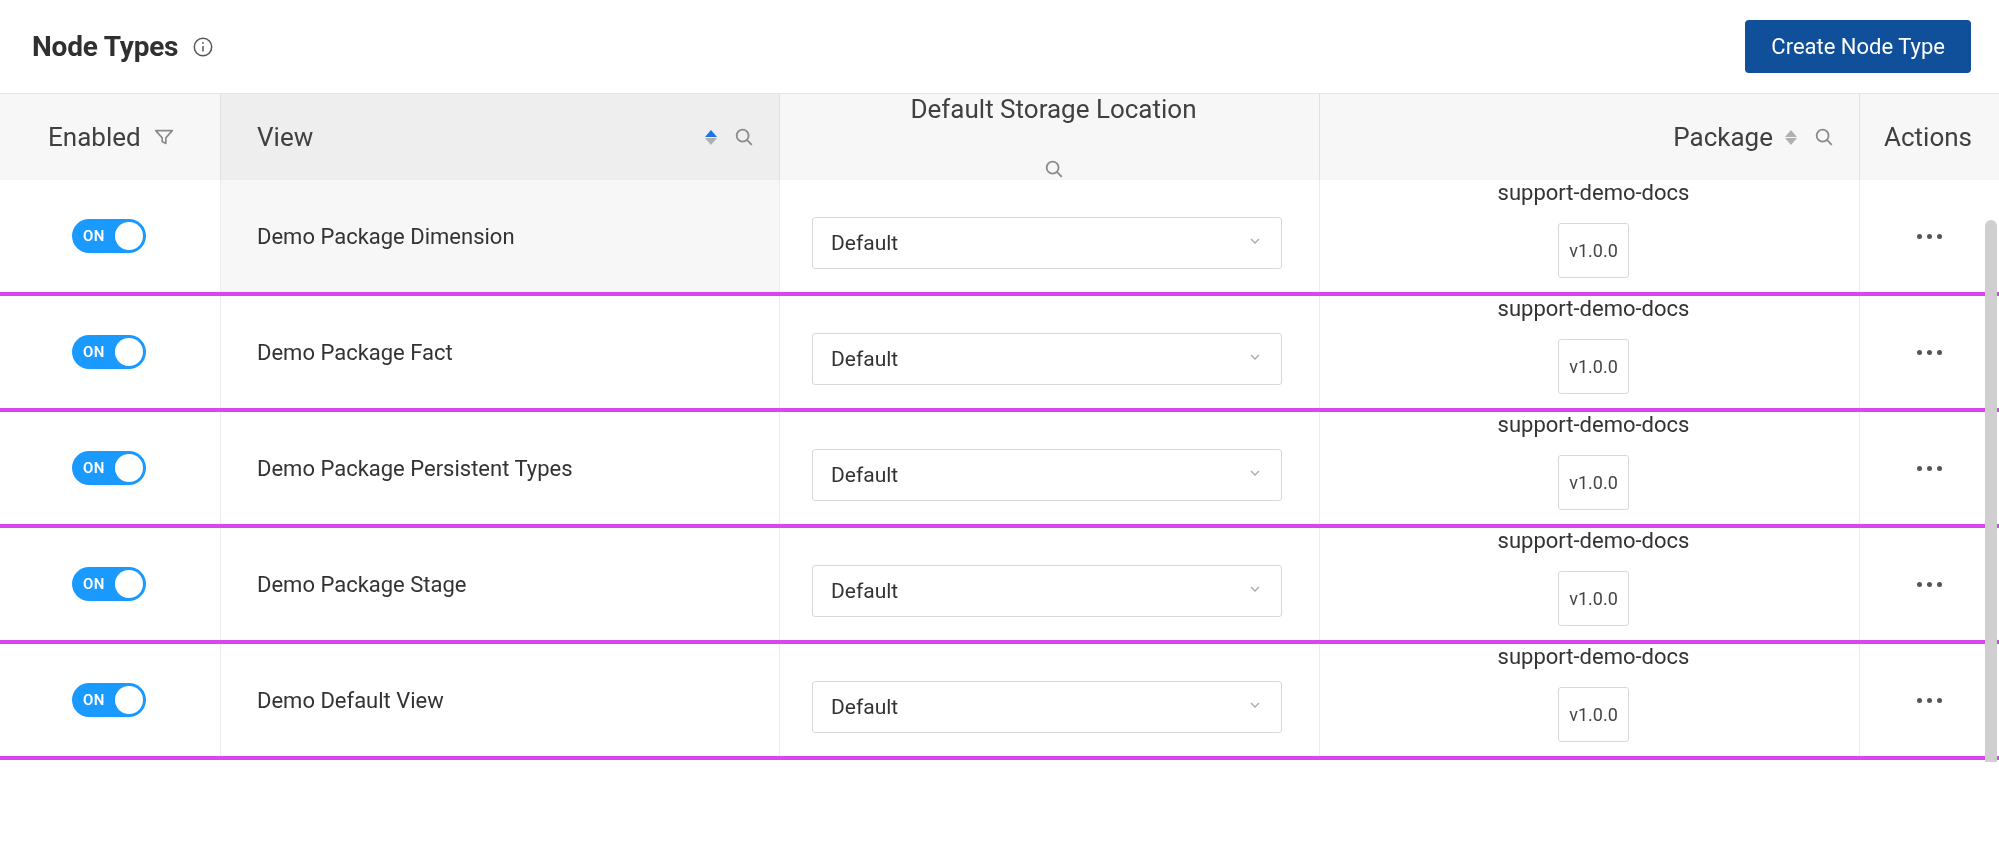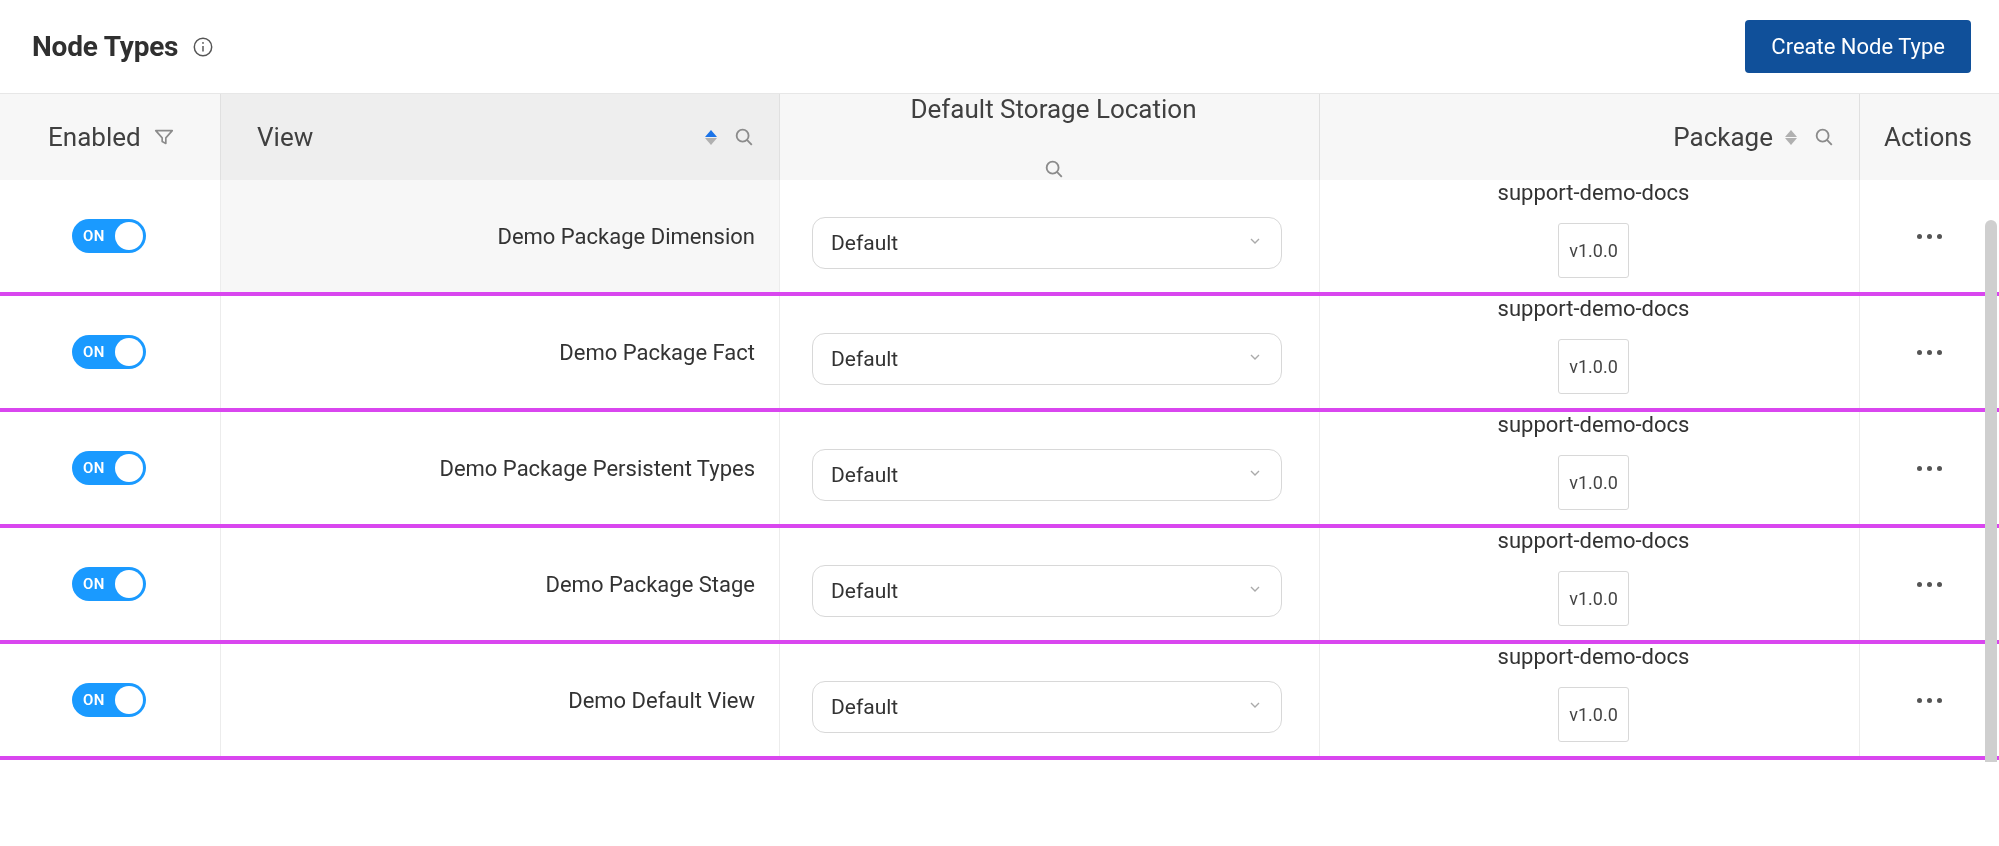--- a/index.html
+++ b/index.html
@@ -17,21 +17,21 @@
   
   .table-wrap { background: #f7f7f7; border-top: 1px solid #e7e7e7; position: relative; }
 
   
   .row { display: grid; grid-template-columns: 220px 560px 540px 540px 1fr; align-items: center; }
   .header-row { height: 86px; }
   .data-row { height: 116px; background: #fff; border-bottom: 4px solid #d946ef; }
   .data-row:first-of-type .cell-name { background: #f7f7f7; }
 
   .cell { padding: 0 24px; display: flex; align-items: center; }
-  .cell-name { border-left: 1px solid #ececec; border-right: 1px solid #ececec; height: 100%; padding-left: 36px; justify-content: flex-end; }
+  .cell-name { border-left: 1px solid #ececec; border-right: 1px solid #ececec; height: 100%; padding-left: 36px; }
   .cell-storage { border-right: 1px solid #ececec; height: 100%; padding-left: 32px; }
   .cell-package { border-right: 1px solid #ececec; height: 100%; padding-left: 32px; gap: 18px; flex-direction: column; }
   .cell-actions { justify-content: center; }
 
   
   .hcell { color: #404040; font-size: 26px; display: flex; align-items: center; gap: 12px; padding: 0 24px; height: 100%; }
   .hcell-enabled { padding-left: 48px; }
   .hcell-name { background: #eeeeee; border-left: 1px solid #e0e0e0; border-right: 1px solid #e0e0e0; padding-left: 36px; justify-content: space-between; }
   .hcell-storage { border-right: 1px solid #e0e0e0; padding-left: 32px; justify-content: space-between; flex-direction: column; }
   .hcell-package { border-right: 1px solid #e0e0e0; padding-left: 32px; justify-content: flex-end; }
@@ -48,21 +48,21 @@
 
   
   .toggle { position: relative; width: 74px; height: 34px; background: #1a9aff; border-radius: 17px; display: inline-flex; align-items: center; cursor: pointer; }
   .toggle-label { color: #fff; font-size: 15px; font-weight: 600; margin-left: 11px; letter-spacing: 0.5px; }
   .toggle-knob { position: absolute; right: 3px; top: 3px; width: 28px; height: 28px; background: #fff; border-radius: 50%; }
 
   
   .name-text { font-size: 22px; color: #333; }
 
   
-  .select { width: 470px; height: 52px; background: #fff; border: 1px solid #d8d8d8; border-radius: 13px; display: flex; align-items: center; justify-content: space-between; padding: 0 18px; cursor: pointer; margin-top: 14px; }
+  .select { width: 470px; height: 52px; background: #fff; border: 1px solid #d8d8d8; border-radius: 3px; display: flex; align-items: center; justify-content: space-between; padding: 0 18px; cursor: pointer; margin-top: 14px; }
   .select-value { font-size: 21px; color: #333; }
   .select-caret { color: #aaa; }
   .select-caret svg { width: 16px; height: 16px; }
 
   
   .pkg-name { font-size: 22px; color: #333; }
   .version-badge { border: 1px solid #d8d8d8; border-radius: 3px; padding: 16px 10px; font-size: 18px; color: #444; background: #fff; }
 
   
   .kebab { display: flex; gap: 5px; cursor: pointer; padding: 10px; }

